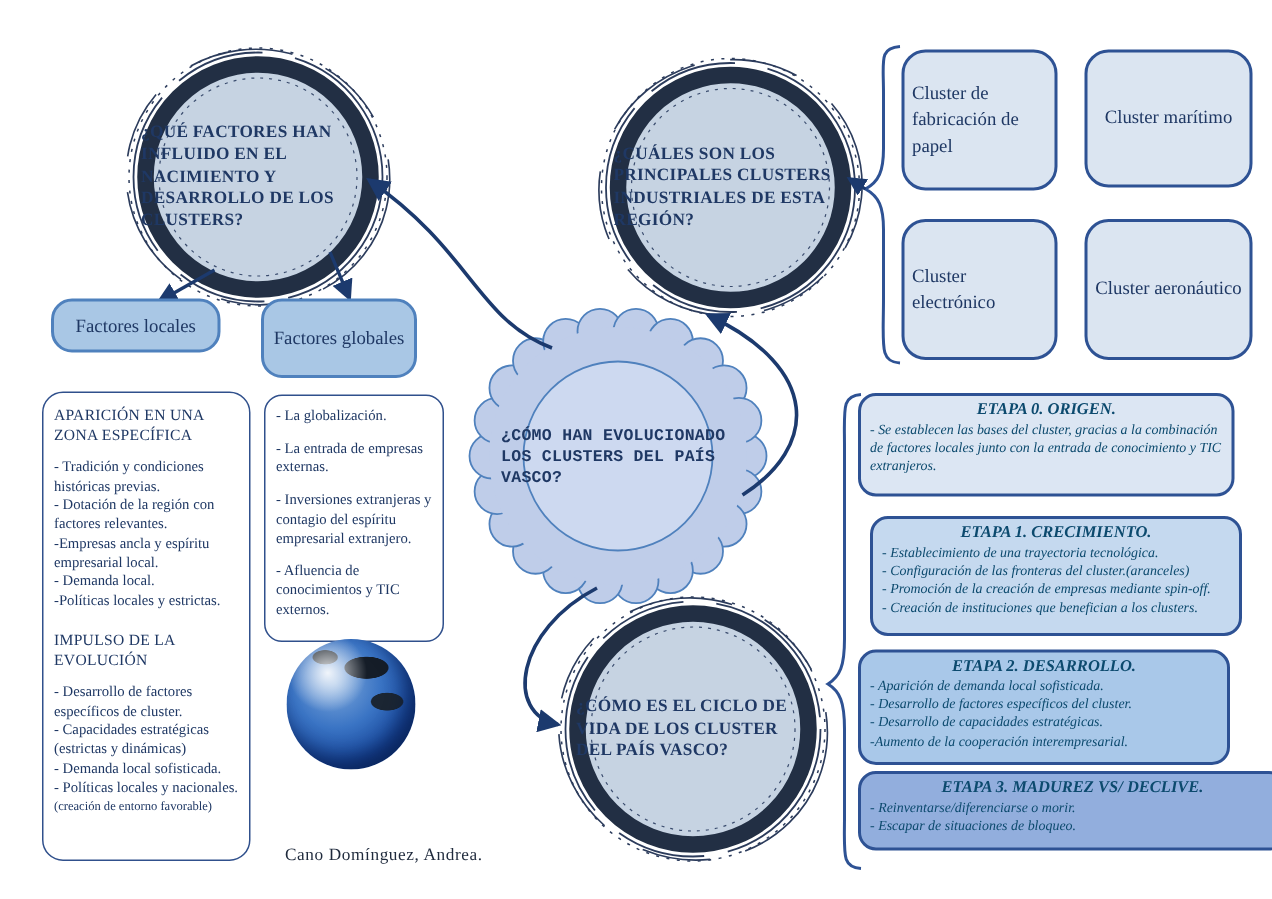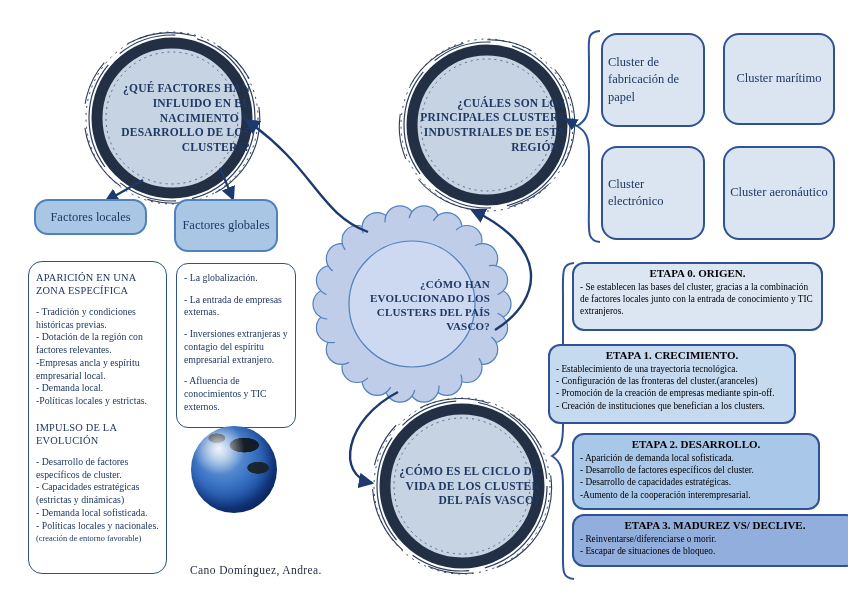--- a/index.html
+++ b/index.html
@@ -3,26 +3,26 @@
 <meta charset="utf-8">
 <style>
   html,body{margin:0;padding:0;background:#ffffff;}
   #canvas{position:relative;width:848px;height:599px;background:#ffffff;overflow:hidden;
           font-family:"Liberation Serif", serif;}
   .abs{position:absolute;}
   svg{position:absolute;left:0;top:0;}
 
   
   .qtext{position:absolute;display:flex;align-items:center;justify-content:center;
-         text-align:right;font-weight:bold;color:#1f3864;font-size:11.5px;line-height:1.28;
+         text-align:left;font-weight:bold;color:#1f3864;font-size:11.5px;line-height:1.28;
          letter-spacing:.2px;}
   #c1-label{left:94px;top:44px;width:156px;height:148px;}
   #c2-label{left:409px;top:51px;width:156px;height:148px;}
   #c3-label{left:384px;top:412px;width:156px;height:148px;}
-  #scallop-label{left:334px;top:246px;width:156px;height:118px;font-size:11px;}
+  #scallop-label{left:334px;top:246px;width:156px;height:118px;font-size:11px;font-family:Liberation Mono, monospace;}
 
   
   .cluster-box{position:absolute;background:#dbe5f1;border:2px solid #2e5294;border-radius:16px;
          display:flex;align-items:center;justify-content:center;text-align:left;
          color:#1f3864;font-size:12.5px;line-height:1.4;padding:5px;box-sizing:border-box;}
   #cluster-0{left:601px;top:33px;width:104px;height:94px;}
   #cluster-1{left:723px;top:33px;width:112px;height:92px;}
   #cluster-2{left:601px;top:146px;width:104px;height:94px;}
   #cluster-3{left:723px;top:146px;width:112px;height:94px;}
 
@@ -38,26 +38,26 @@
          color:#1f3864;padding:8px 7px;box-sizing:border-box;font-size:9.8px;line-height:1.3;}
   #local-box{left:28px;top:261px;width:139px;height:313px;}
   #global-box{left:176px;top:263px;width:120px;height:165px;border-radius:12px;}
   .note-heading{font-weight:normal;font-size:10.4px;line-height:1.25;margin:1px 0 9px;letter-spacing:.2px;}
   .note-heading.mt{margin-top:13px;}
   .nitem{margin:0;}
   .gitem{margin-bottom:9px;}
   .small-note{font-size:8.4px;}
 
   
-  .stage-box{position:absolute;border:2px solid #2e5294;border-radius:12px;color:#000000;
-         padding:3px 6px;box-sizing:border-box;}
+  .stage-box{position:absolute;border:2px solid #2e5294;border-radius:12px;color:#0c4a6e;
+         padding:3px 6px;box-sizing:border-box;font-style:italic;}
   .stage-title{text-align:center;font-weight:bold;font-size:11px;line-height:1.25;}
   .stage-item{font-size:9.3px;line-height:1.32;}
   #stage-0{left:572px;top:262px;width:251px;height:69px;}
-  #stage-1{left:548px;top:344px;width:248px;height:80px;}
+  #stage-1{left:580px;top:344px;width:248px;height:80px;}
   #stage-2{left:572px;top:433px;width:248px;height:77px;}
   #stage-3{left:572px;top:514px;width:286px;height:53px;}
 
   
   #globe{left:191px;top:426px;width:86px;height:87px;border-radius:50%;
      background:
        radial-gradient(circle at 32% 26%, rgba(255,255,255,.9) 0%, rgba(255,255,255,0) 30%),
        radial-gradient(ellipse 26px 13px at 62% 22%, #151d28 0%, #151d28 55%, rgba(0,0,0,0) 58%),
        radial-gradient(ellipse 20px 11px at 78% 48%, #1b2633 0%, #1b2633 52%, rgba(0,0,0,0) 56%),
        radial-gradient(ellipse 16px 9px at 30% 14%, #121a24 0%, #121a24 50%, rgba(0,0,0,0) 55%),

